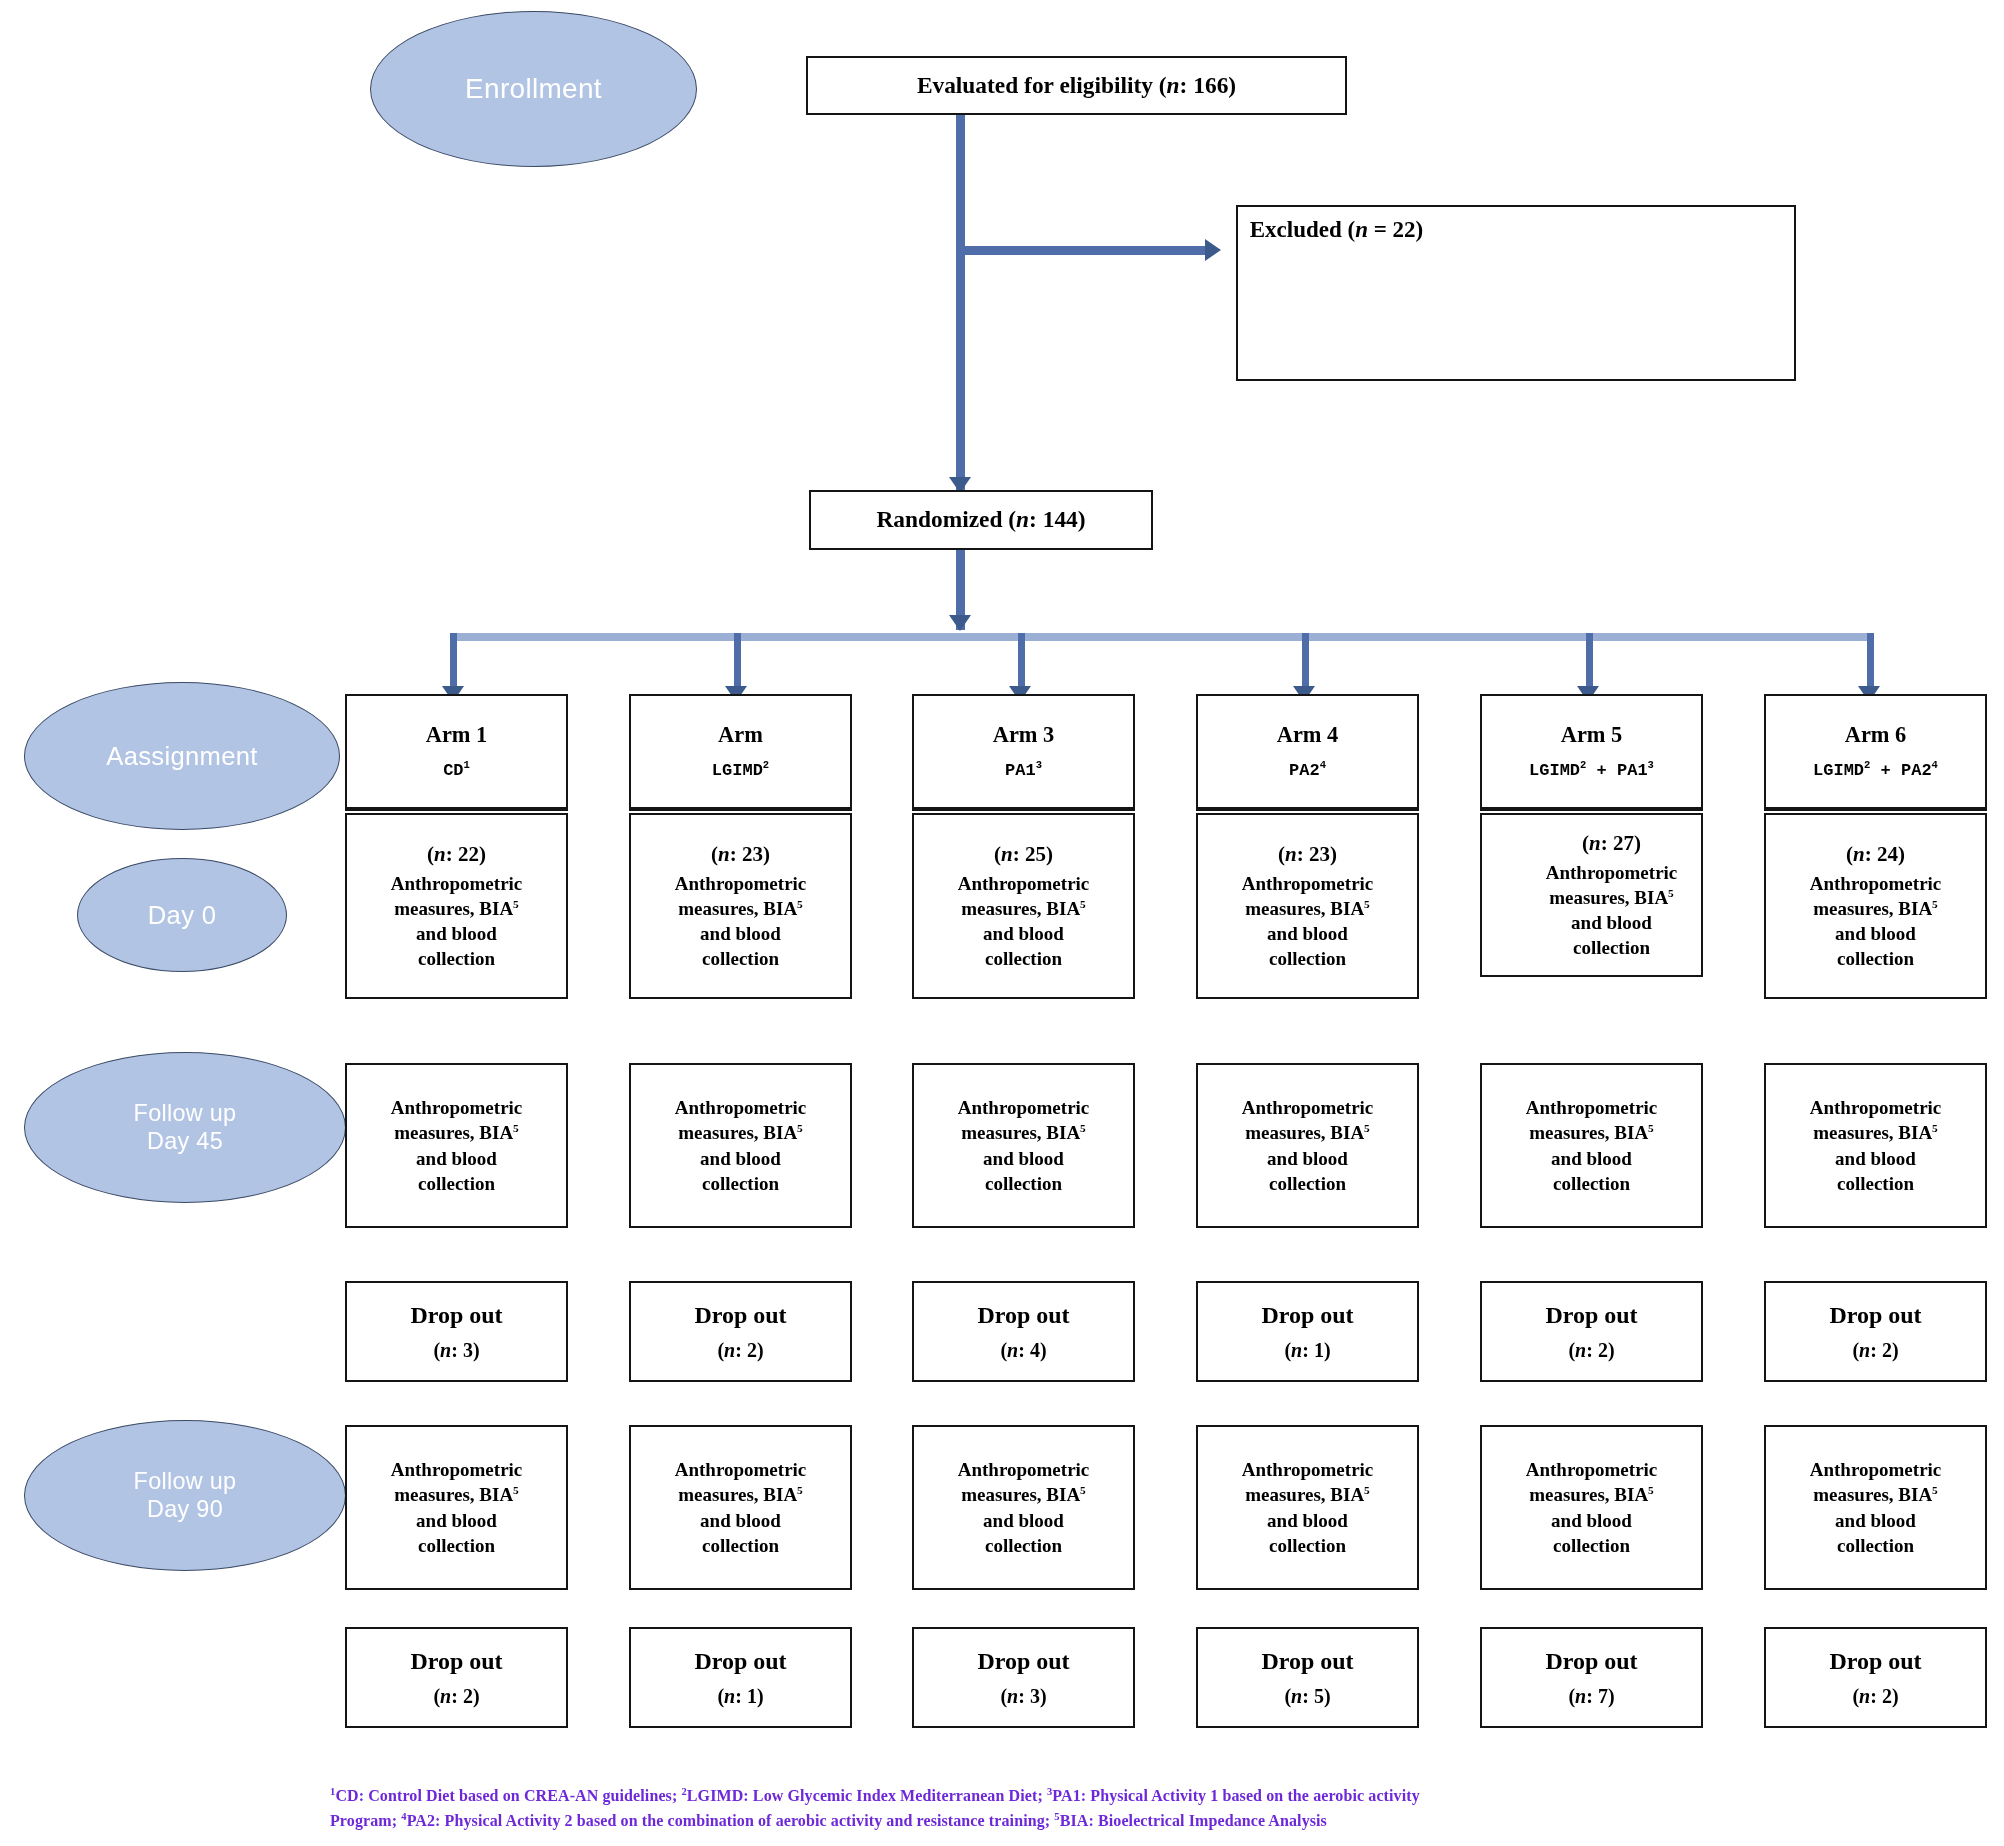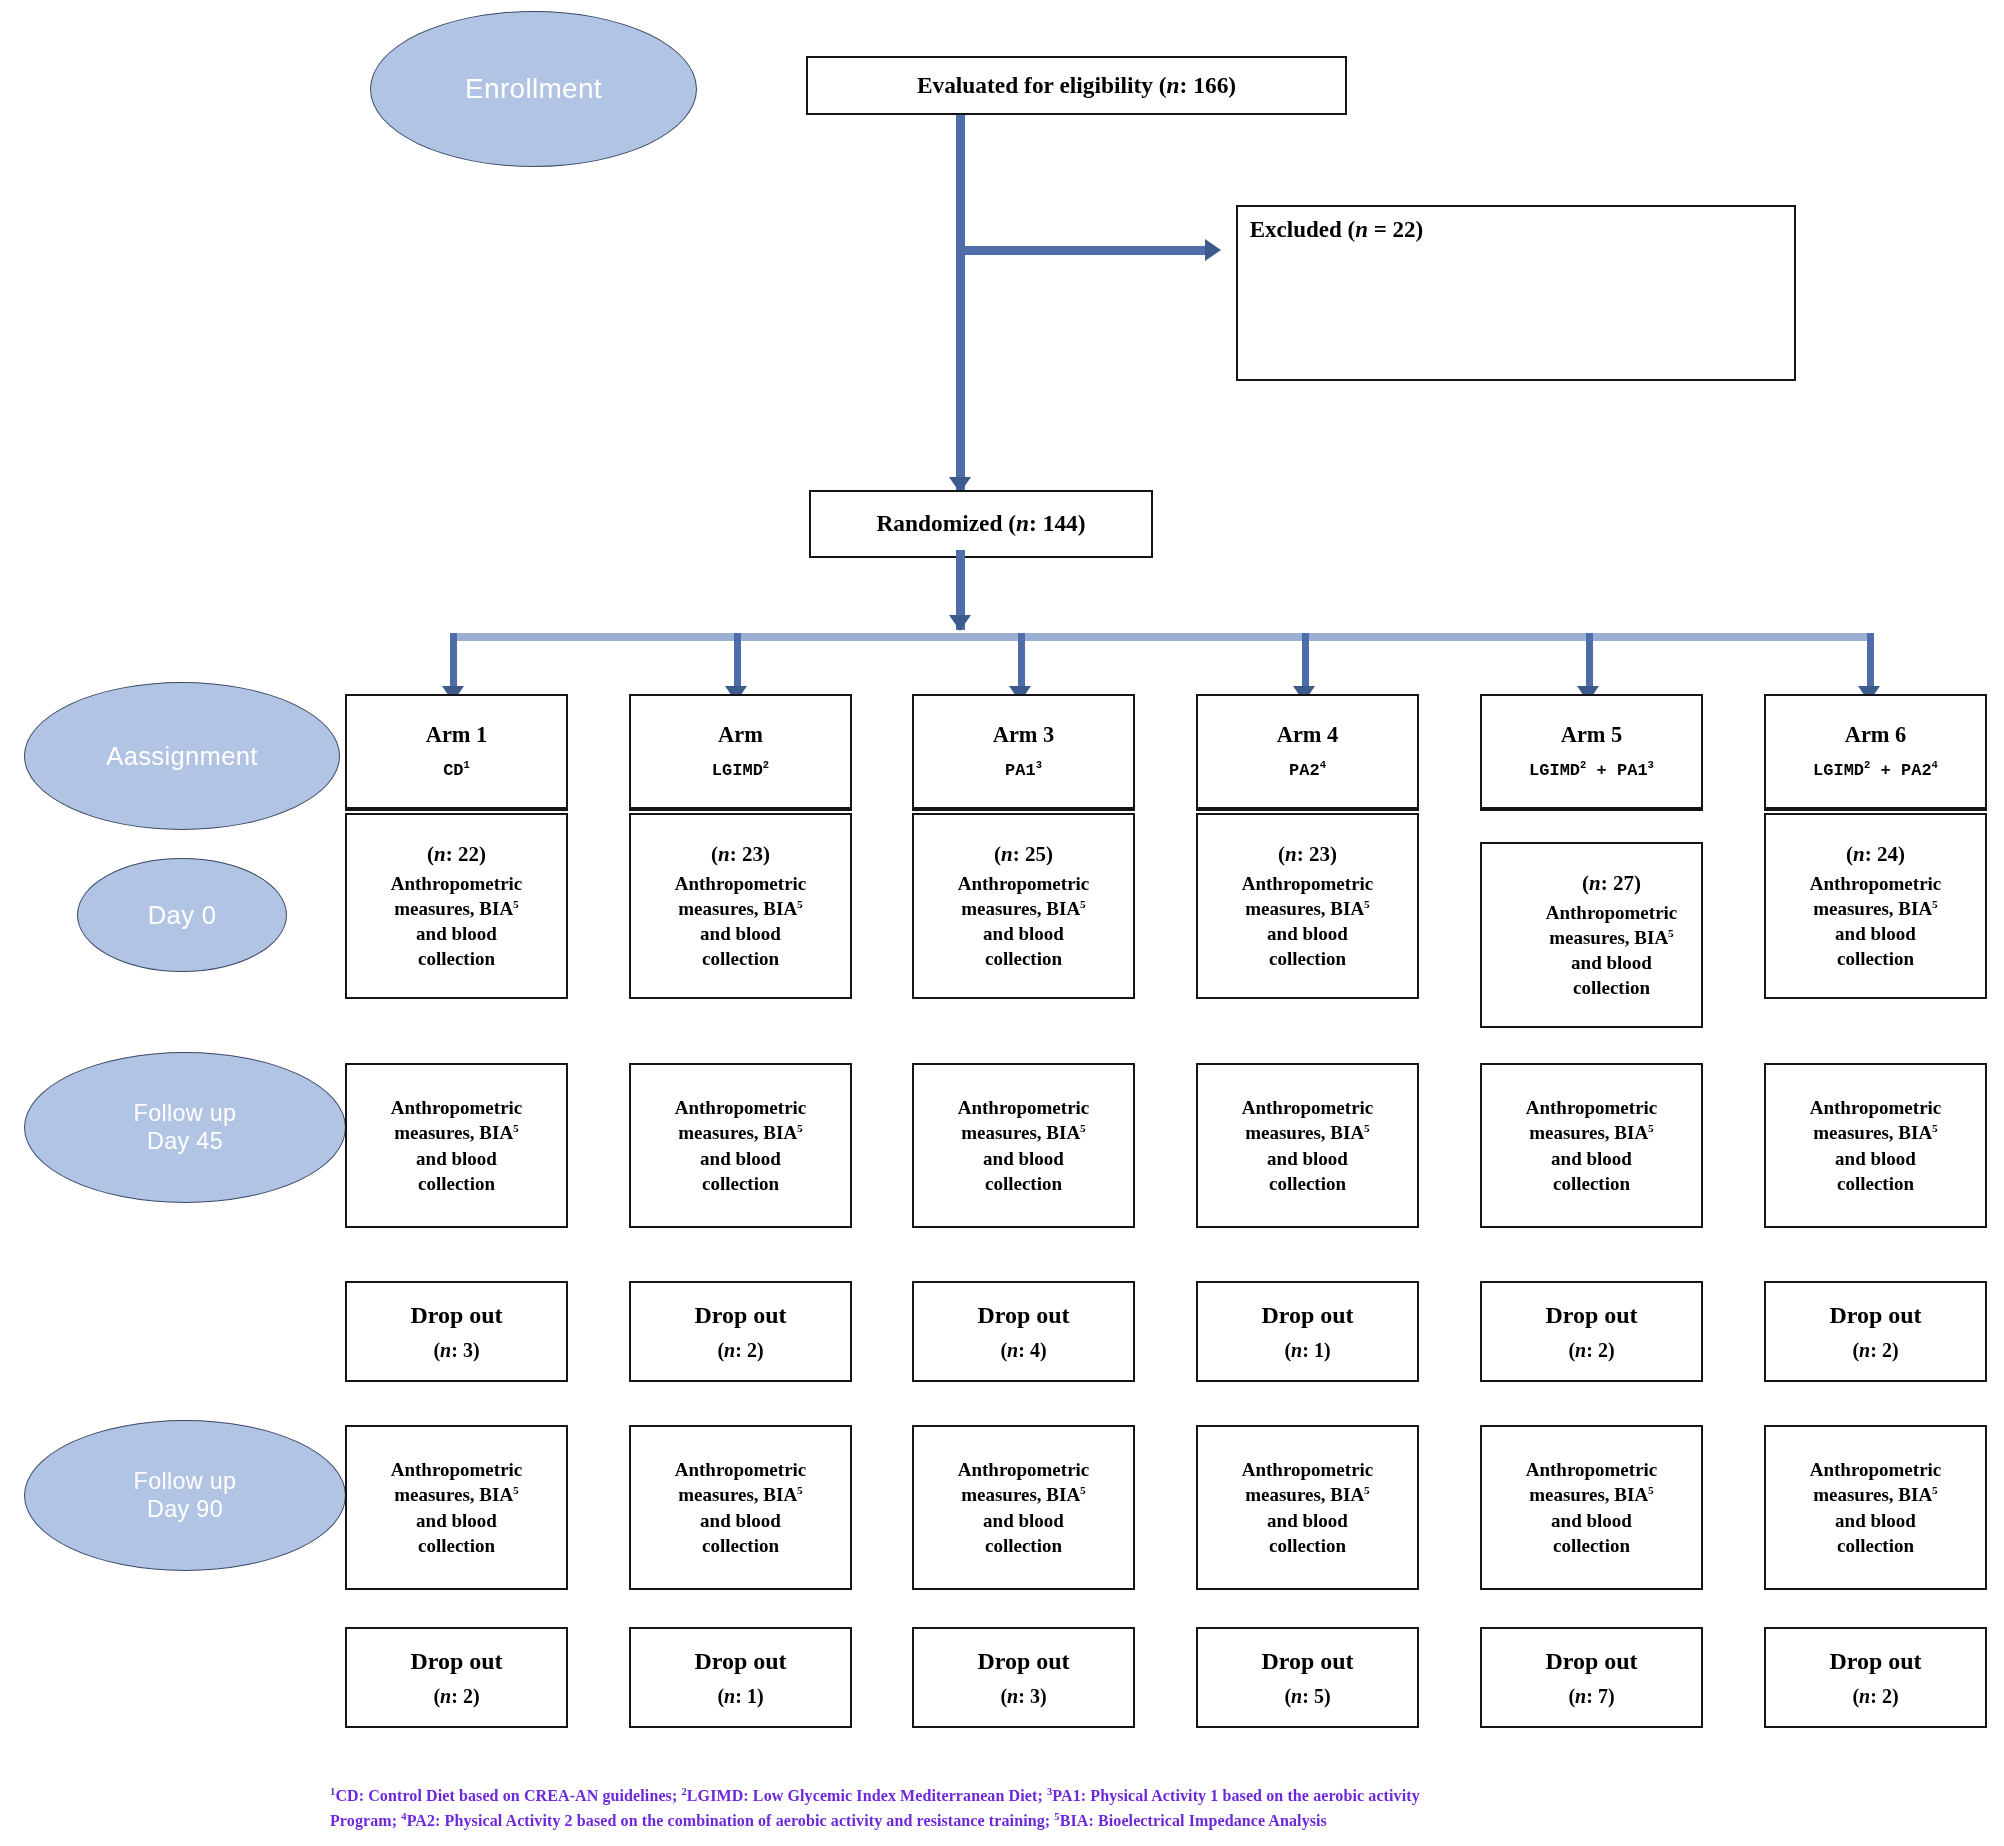--- a/index.html
+++ b/index.html
@@ -198,21 +198,21 @@
 
 <div class="conn" style="left:960px; top:246px; width:248px; height:8.5px;"></div>
 <div class="arrowhead-right" style="left:1205px; top:239px;"></div>
 
 <div class="flow-box left-align" style="left:1236px; top:205px; width:560px; height:176px;">
   <div class="excluded-head">
     <span>Excluded (</span><span class="ital">n</span><span> = 22)</span>
   </div>
 </div>
 
-<div class="flow-box" style="left:809px; top:490px; width:344px; height:68px;">
+<div class="flow-box" style="left:809px; top:490px; width:344px; height:60px;">
   <div class="box-title-bold">
     <span>Randomized (</span><span class="ital">n</span><span>: 144)</span>
   </div>
 </div>
 
 <div class="conn" style="left:956px; top:550px; width:8.5px; height:80px;"></div>
 <div class="arrowhead-down" style="left:949px; top:615px;"></div>
 
 <div class="conn-light" style="left:450px; top:633px; width:1422px; height:7.5px;"></div>
 
@@ -325,21 +325,21 @@
     <span>(</span><span class="ital">n</span><span>: 23)</span>
   </div>
   <div class="measure-block">
     <span>Anthropometric</span><br>
     <span>measures, BIA</span><sup>5</sup><br>
     <span>and blood</span><br>
     <span>collection</span>
   </div>
 </div>
 
-<div class="flow-box" style="left:1480px; top:842px; width:223px; height:186px;padding-left:40px;">
+<div class="flow-box" style="left:1480px; top:813px; width:223px; height:164px;padding-left:40px;">
   <div class="measure-n">
     <span>(</span><span class="ital">n</span><span>: 27)</span>
   </div>
   <div class="measure-block">
     <span>Anthropometric</span><br>
     <span>measures, BIA</span><sup>5</sup><br>
     <span>and blood</span><br>
     <span>collection</span>
   </div>
 </div>

